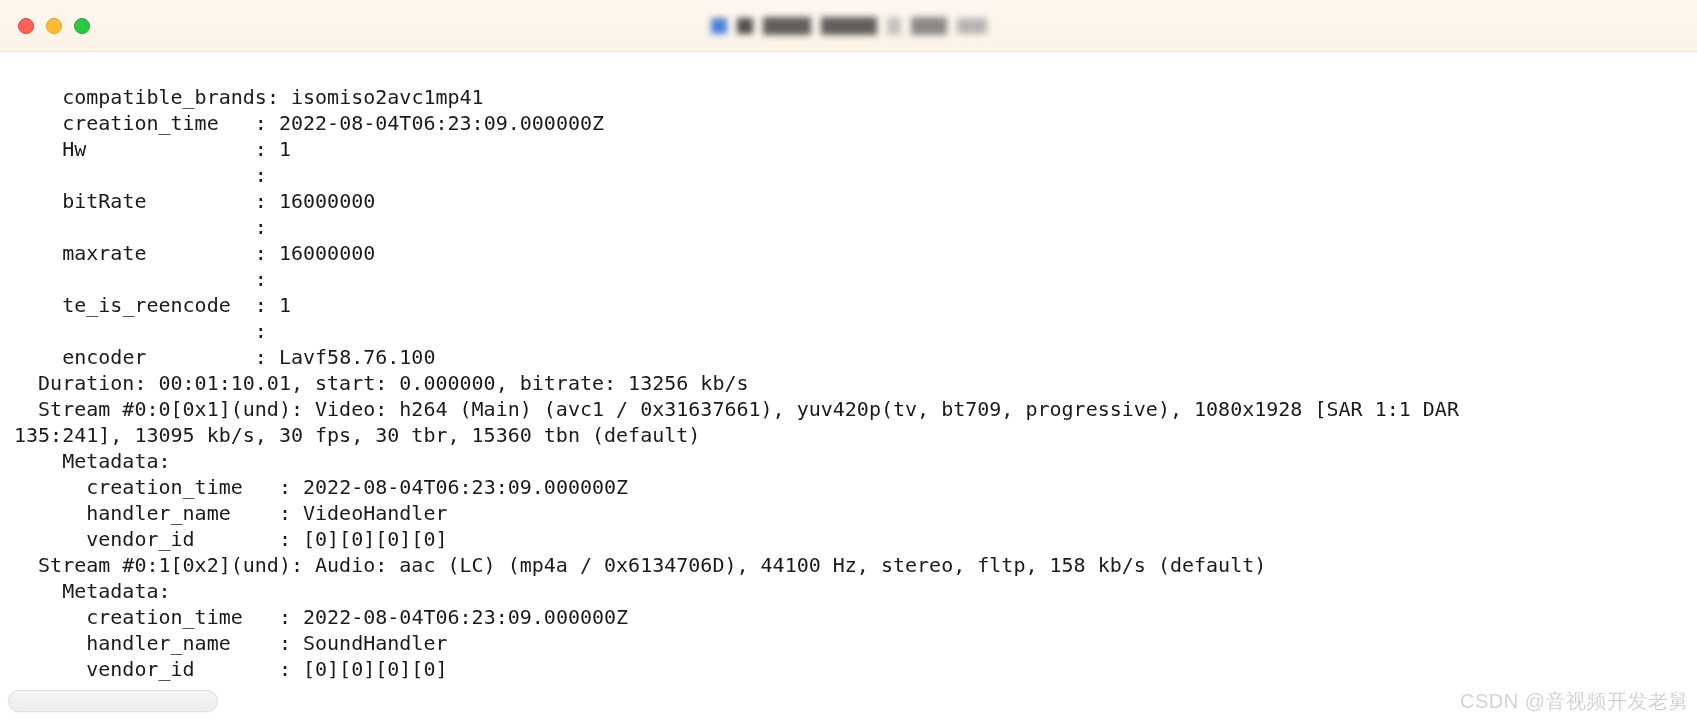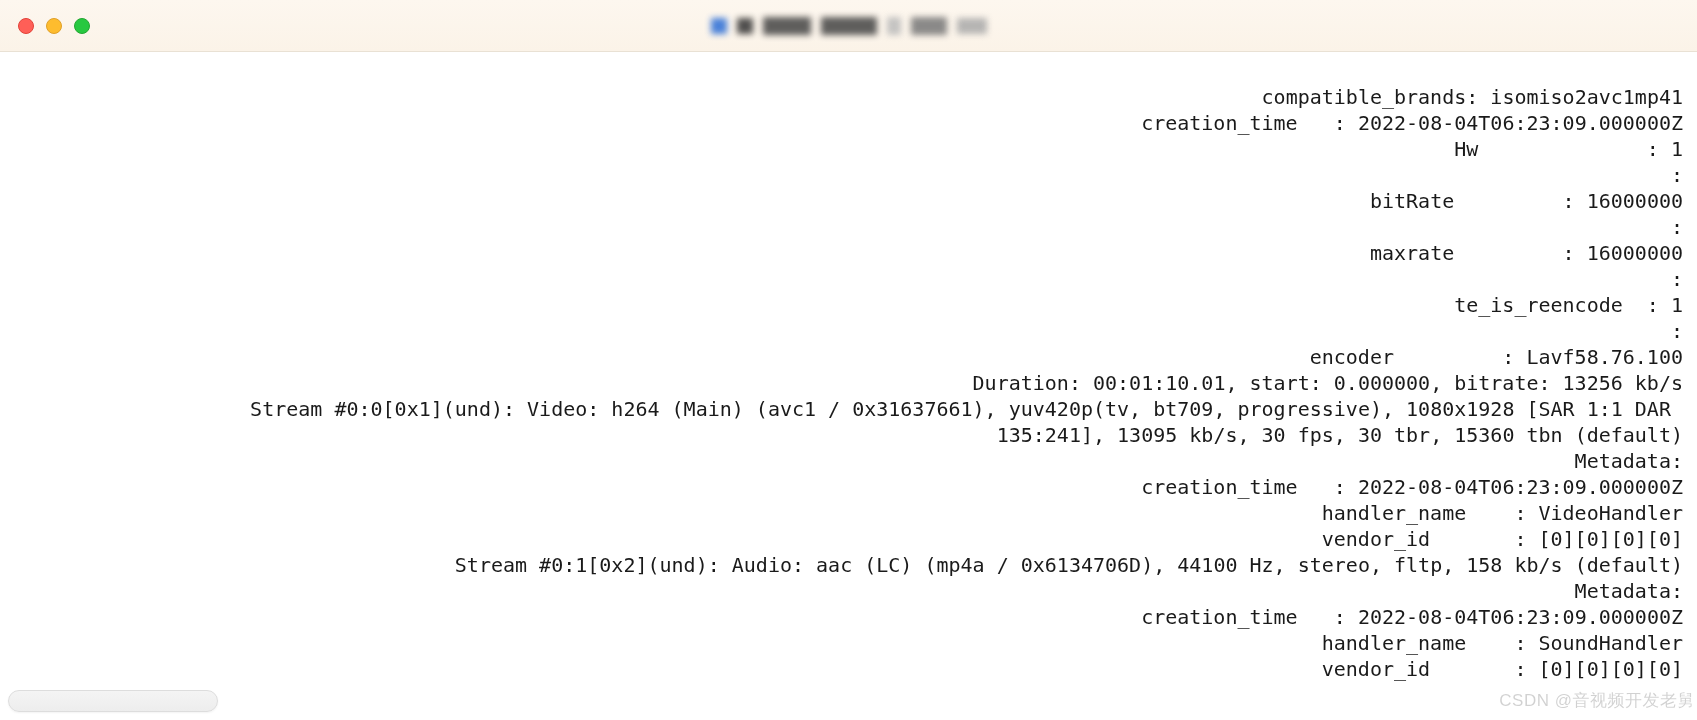--- a/index.html
+++ b/index.html
@@ -4,21 +4,21 @@
 <style>
   * { margin: 0; padding: 0; box-sizing: border-box; }
   html, body { width: 1697px; height: 720px; overflow: hidden; }
   body {
     font-family: "SF Mono", ui-monospace, Menlo, Consolas, monospace;
     font-size: 20px;
     line-height: 26px;
     background: #fefdfb;
     color: #1a1a1a;
   }
-  .window { width: 100%; height: 100%; background: #ffffff; text-align: right; }
+  .window { width: 100%; height: 100%; background: #ffffff; }
   .titlebar {
     height: 52px;
     background: linear-gradient(#fdf7ef, #fbf3e8);
     border-bottom: 1px solid #e9e1d4;
     display: flex;
     align-items: center;
     padding: 0 18px;
     position: relative;
   }
   .traffic { display: flex; gap: 12px; }
@@ -41,23 +41,23 @@
   .bar4 { background:#777; width:36px; height:18px; }
   .bar5 { background:#aaa; width:30px; height:16px; }
   .terminal {
     padding: 6px 14px 0 14px;
     white-space: pre;
     font-variant-ligatures: none;
   }
   .terminal span { white-space: pre; }
   .watermark {
     position: absolute;
-    right: 2px; bottom: 6px;
+    right: 8px; bottom: 6px;
     font-family: -apple-system, "PingFang SC", sans-serif;
-    font-size: 17px;
+    font-size: 20px;
     color: rgba(0,0,0,.18);
     letter-spacing: .5px;
   }
   .thumb {
     position: absolute; left: 8px; bottom: 8px;
     width: 210px; height: 22px;
     background: linear-gradient(#f4f4f4,#ededed);
     border: 1px solid #ddd;
     border-radius: 11px;
     box-shadow: 0 1px 2px rgba(0,0,0,.05);

